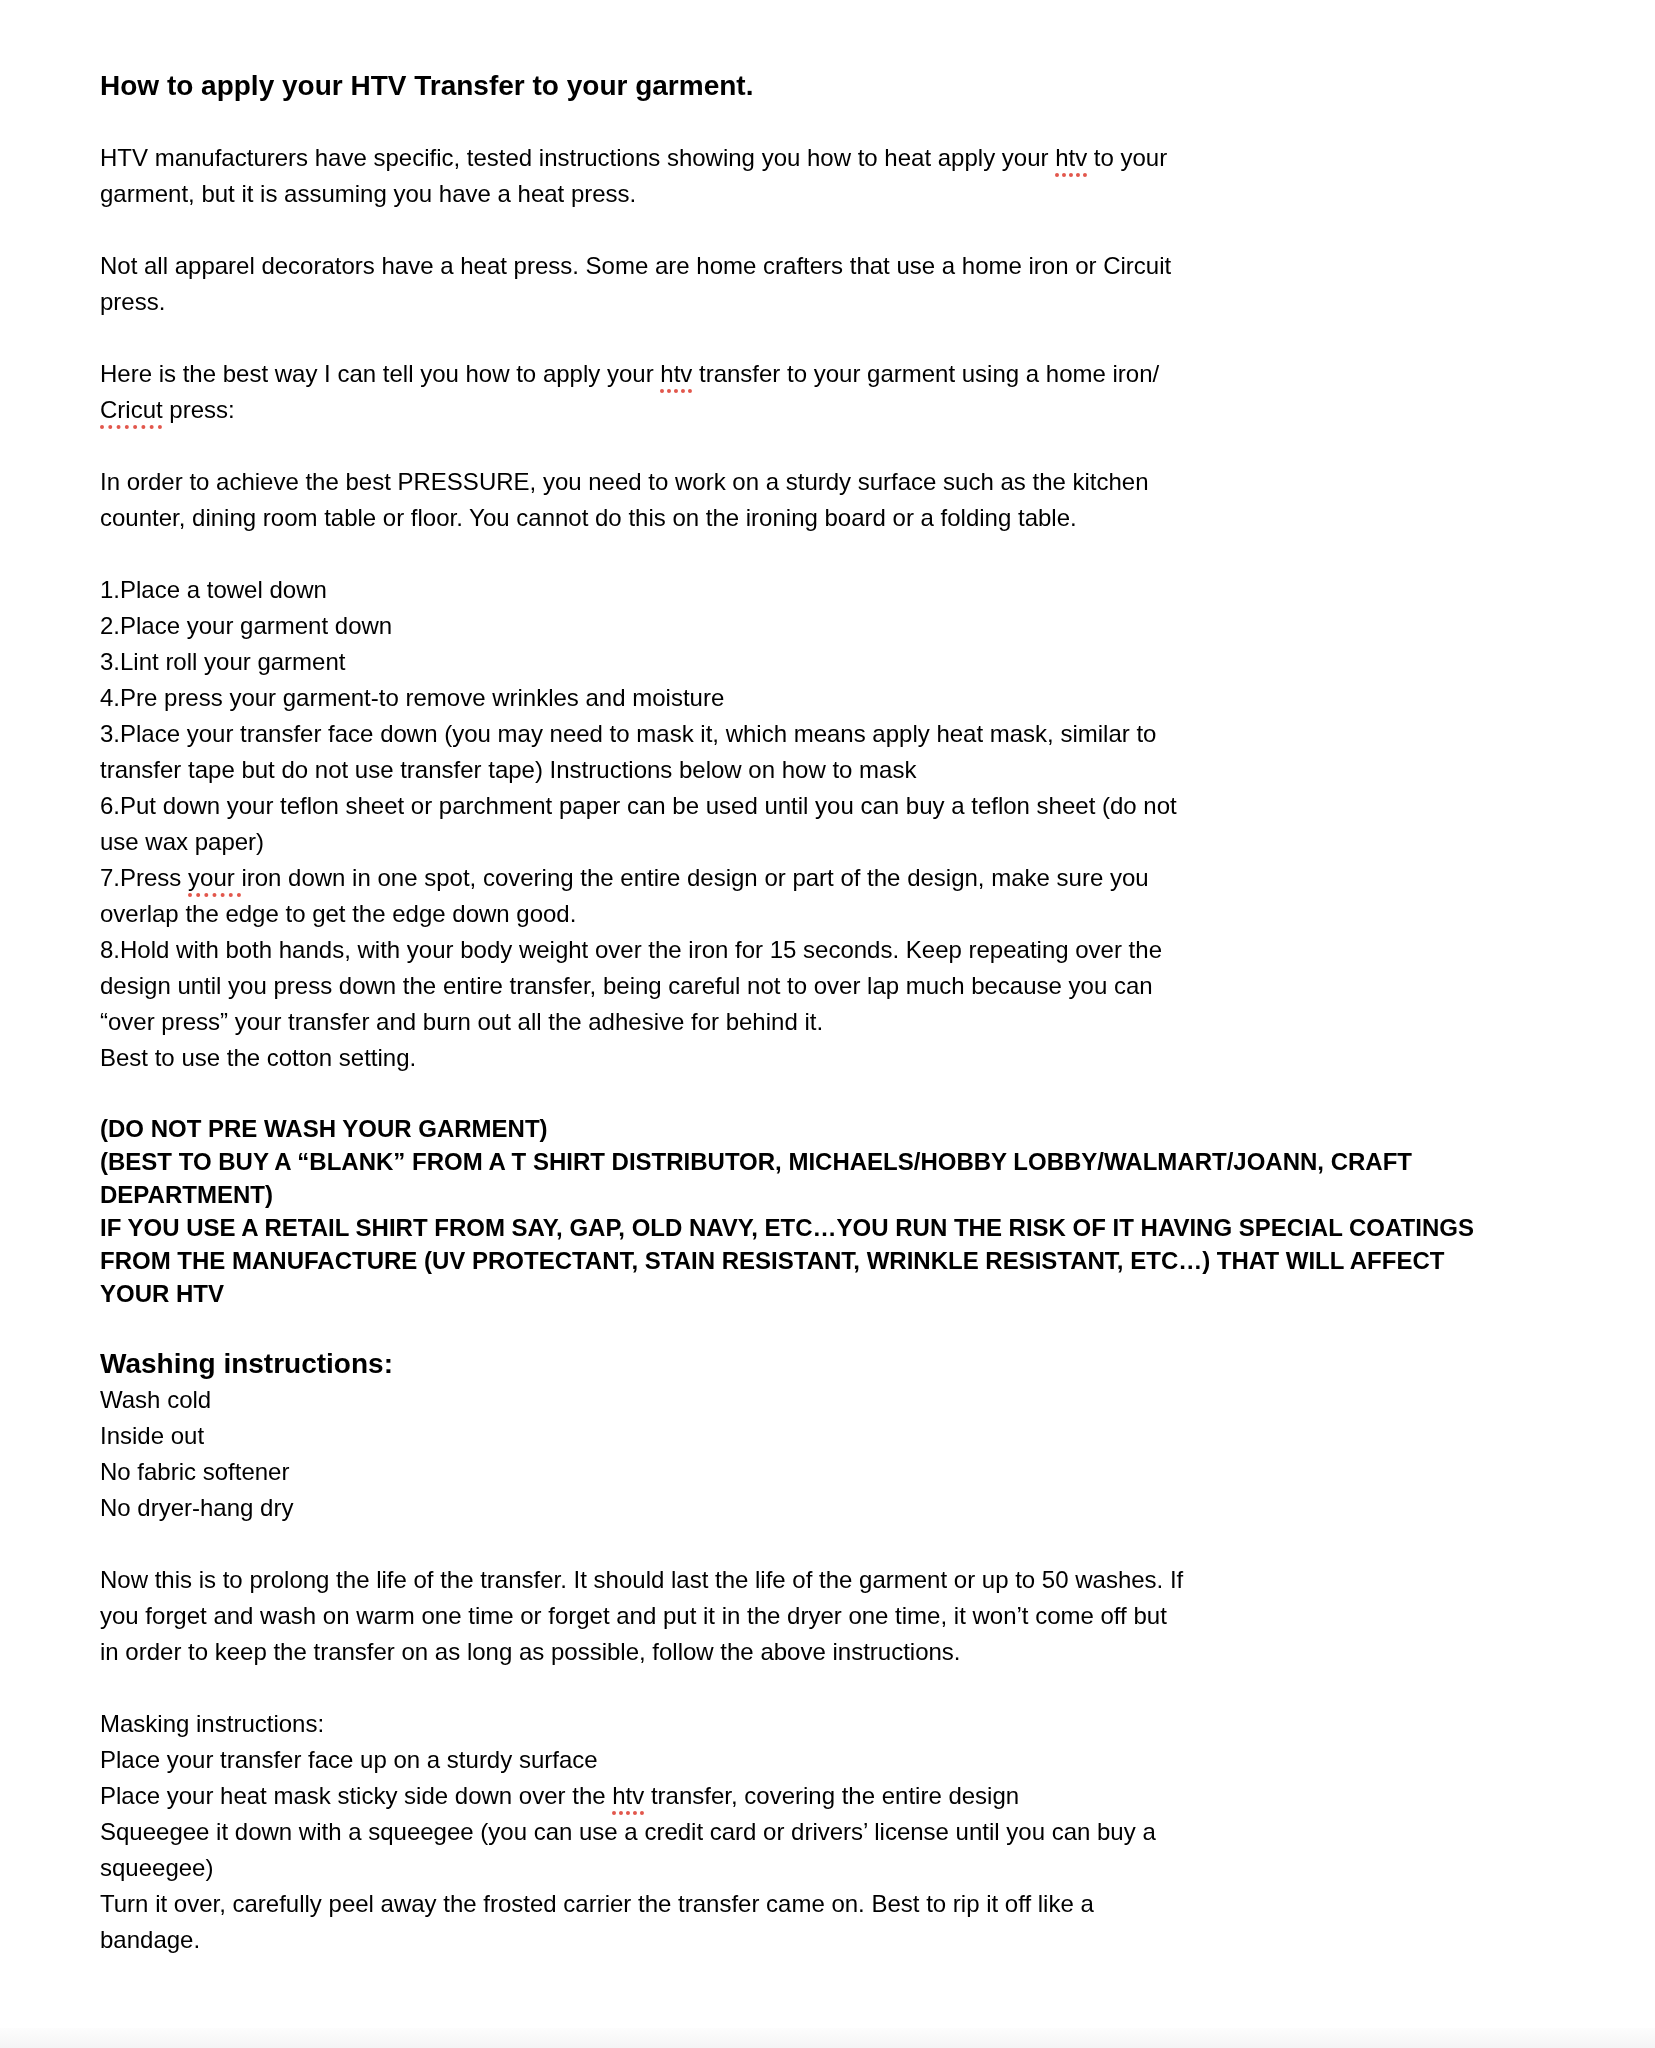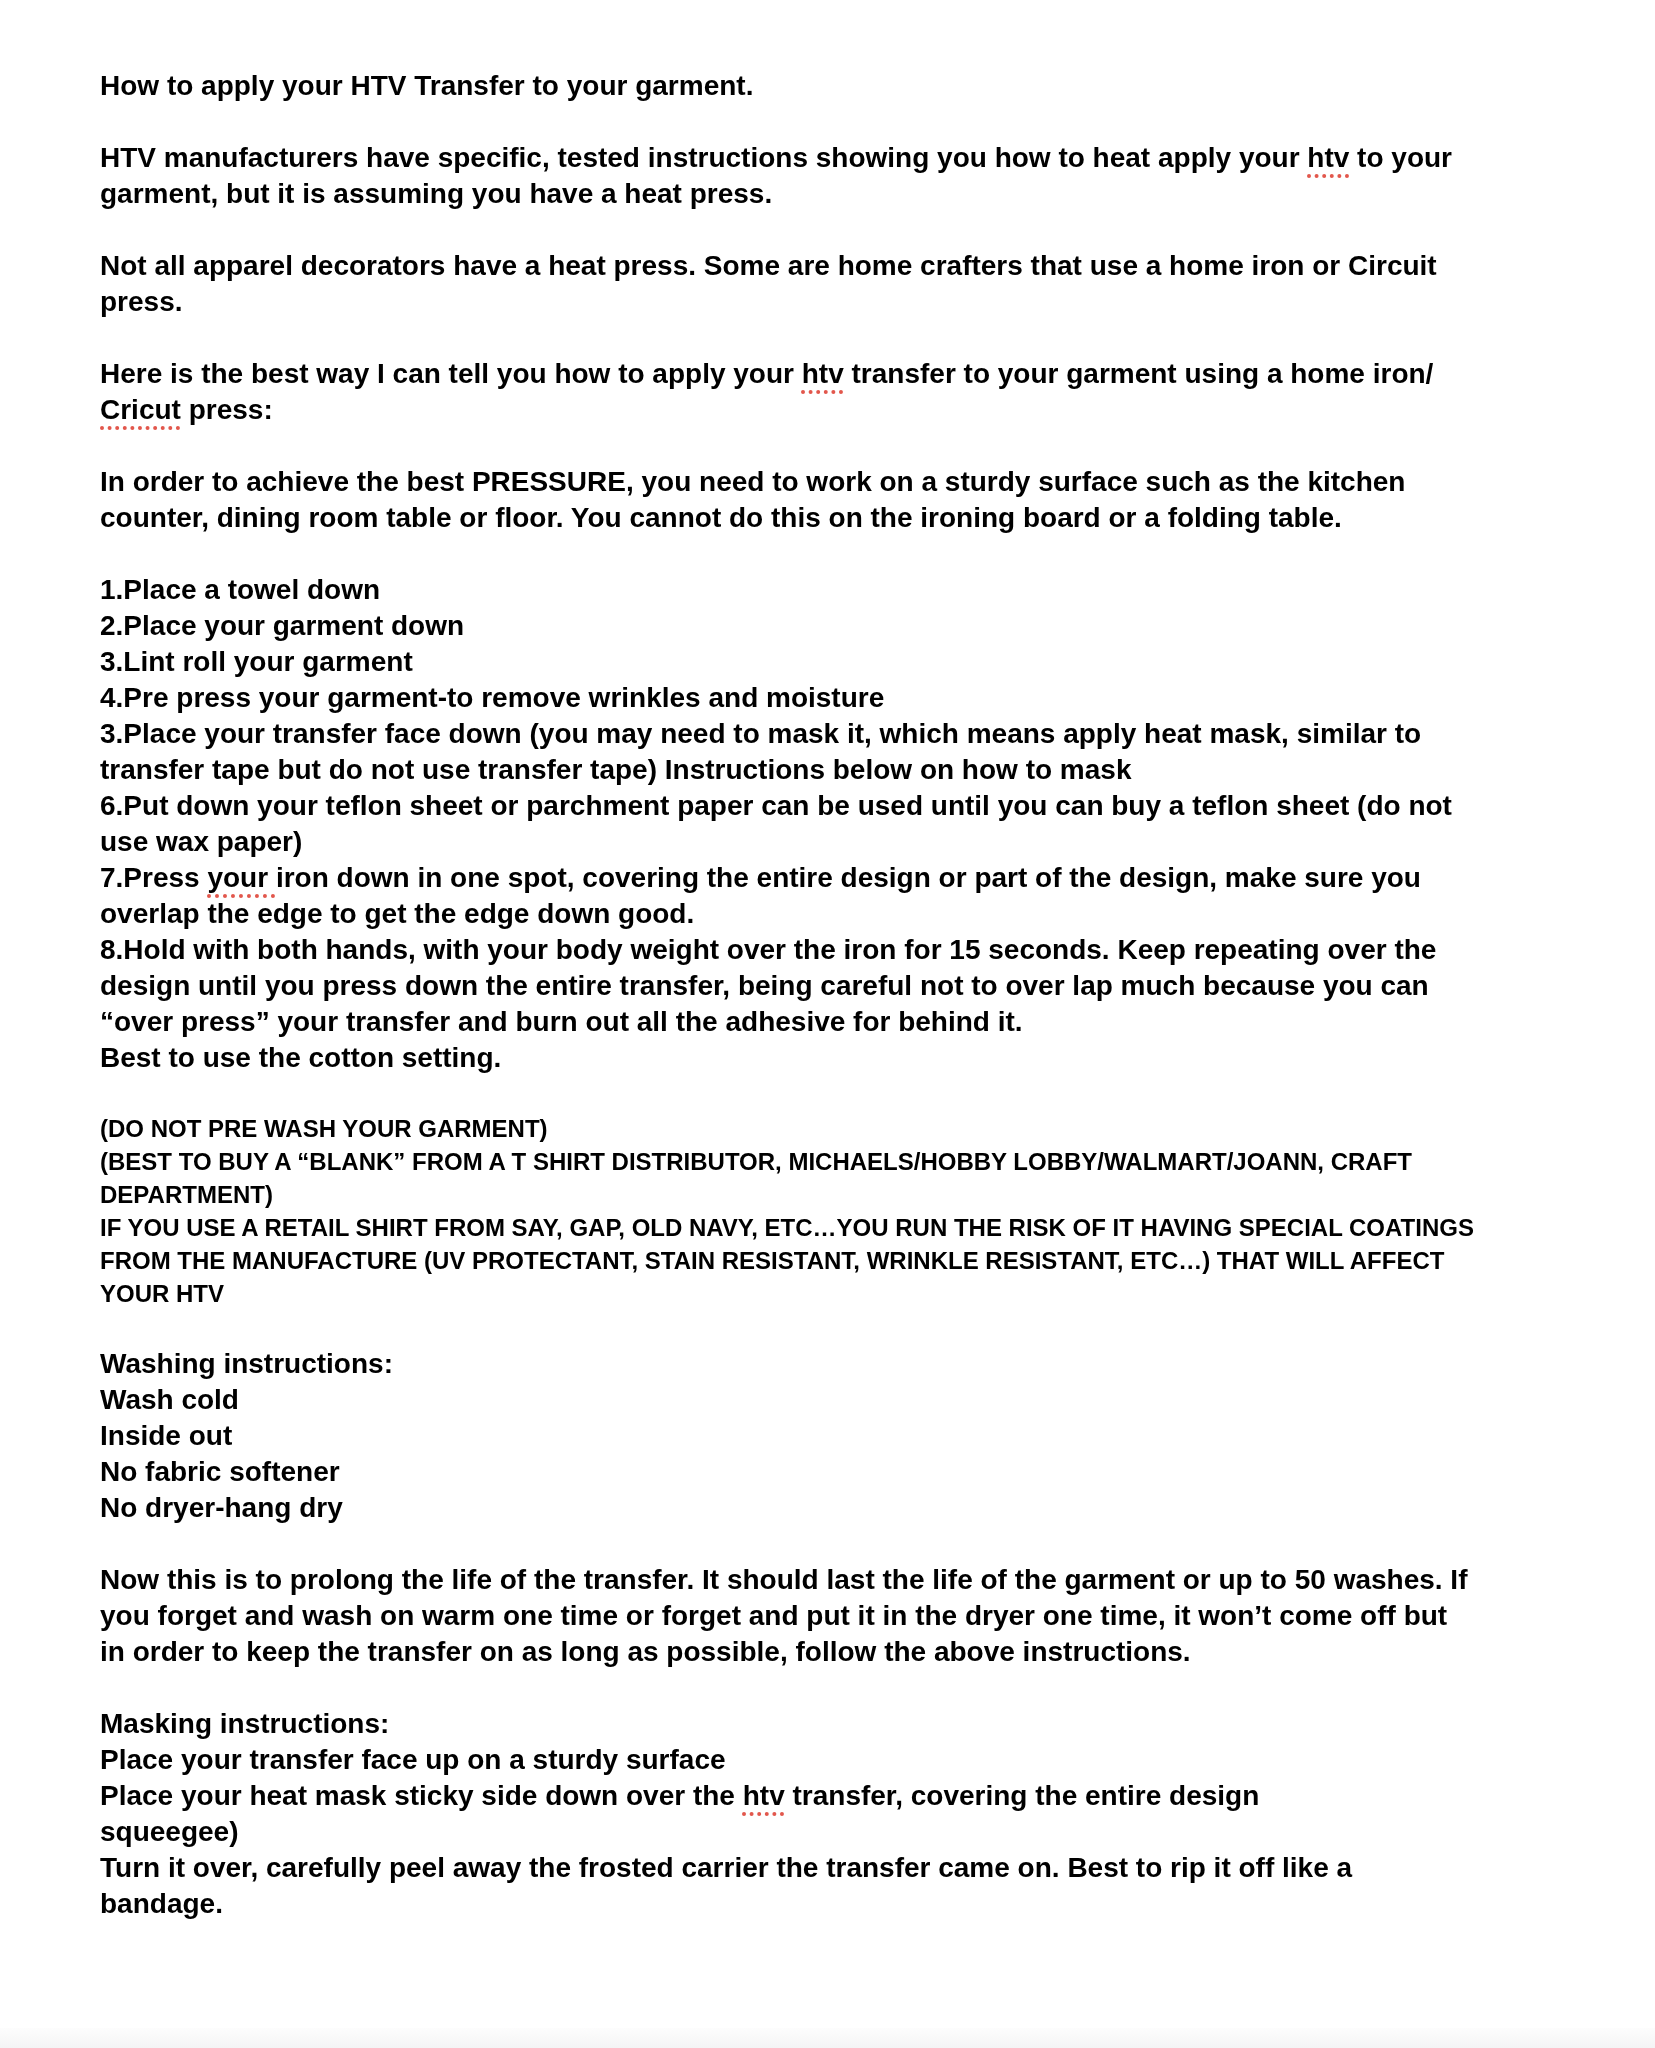--- a/index.html
+++ b/index.html
@@ -22,23 +22,23 @@
     margin: 0 0 36px 0;
   }
   .block:last-child {
     margin-bottom: 0;
   }
   .line {
     white-space: nowrap;
     margin-left: 20px;
   }
   .body {
-    font-size: 28px;
+    font-size: 24px;
     line-height: 36px;
-    font-weight: 700;
+    font-weight: 400;
   }
   .title, .body-bold {
     font-size: 28px;
     line-height: 36px;
     font-weight: 700;
   }
   .tips {
     font-size: 24px;
     line-height: 33px;
     font-weight: 700;
@@ -115,19 +115,20 @@
       </div>
       <div class="block">
         <div class="line body"><span>Now this is to prolong the life of the transfer. It should last the life of the garment or up to 50 washes. If</span></div>
         <div class="line body"><span>you forget and wash on warm one time or forget and put it in the dryer one time, it won’t come off but</span></div>
         <div class="line body"><span>in order to keep the transfer on as long as possible, follow the above instructions.</span></div>
       </div>
       <div class="block">
         <div class="line body"><span>Masking instructions:</span></div>
         <div class="line body"><span>Place your transfer face up on a sturdy surface</span></div>
         <div class="line body"><span>Place your heat mask sticky side down over the </span><span class="misspell" style="text-decoration-color: rgb(226, 87, 76);">htv</span><span> transfer, covering the entire design</span></div>
+        <div class="line body"><span>Squeegee it down with a squeegee (you can use a credit card or drivers’ license until you can buy a</span></div>
         <div class="line body"><span>squeegee)</span></div>
         <div class="line body"><span>Turn it over, carefully peel away the frosted carrier the transfer came on. Best to rip it off like a</span></div>
         <div class="line body"><span>bandage.</span></div>
       </div>
     </div>
   <div class="footer-band"></div>
 </div>
 
 </body></html>

